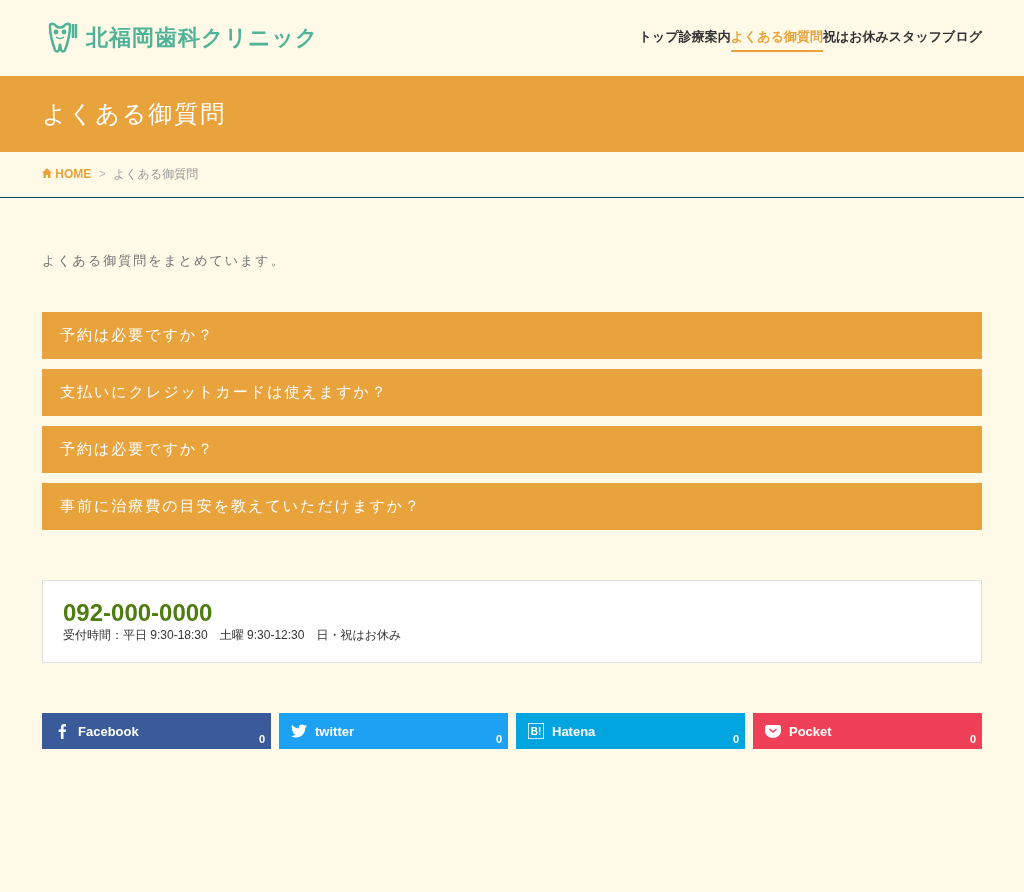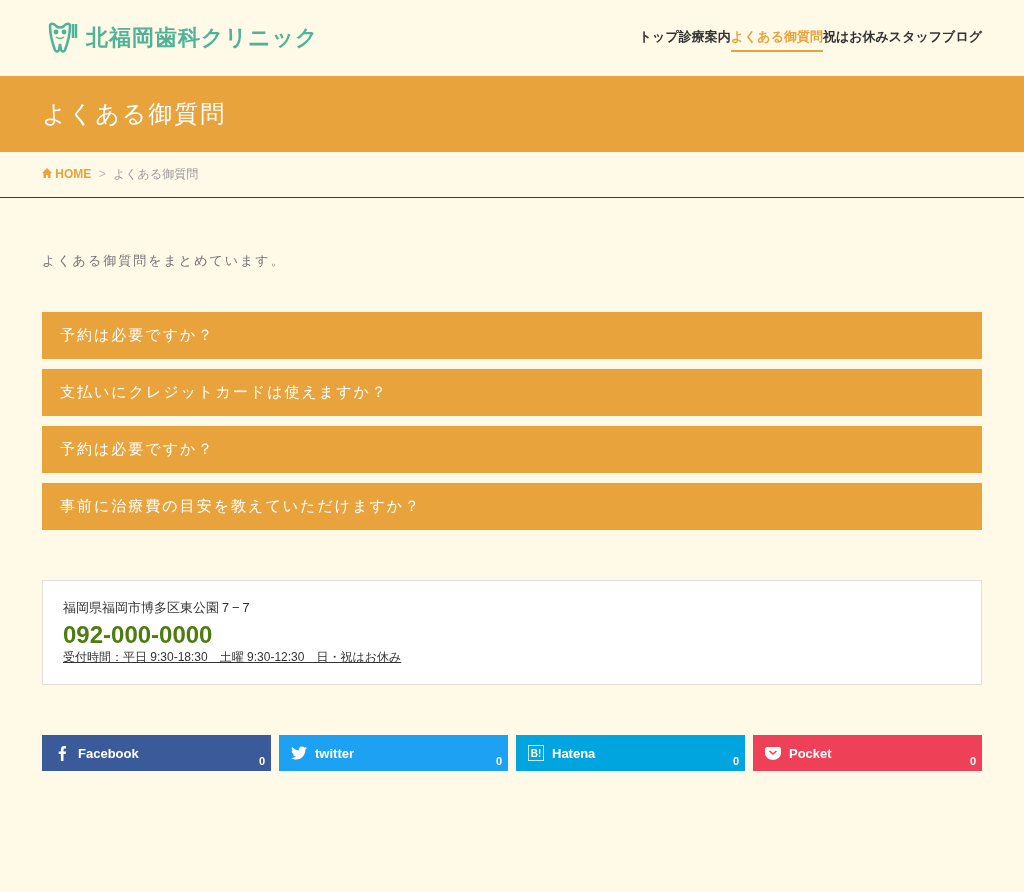--- a/index.html
+++ b/index.html
@@ -116,21 +116,20 @@
   margin-bottom: 4px;
 }
 .contact-phone {
   color: #4d7c0f;
   font-size: 24px;
   font-weight: bold;
 }
 .contact-hours {
   font-size: 12px;
   color: #333;
-  text-decoration: underline;
 }
 .social-row {
   display: flex;
   gap: 8px;
 }
 .social-btn {
   flex: 1;
   color: #fff;
   padding: 10px 12px;
   font-size: 13px;
@@ -211,21 +210,20 @@
   </div>
 
   <div>
     <div class="accordion-item">予約は必要ですか？</div>
     <div class="accordion-item">支払いにクレジットカードは使えますか？</div>
     <div class="accordion-item">予約は必要ですか？</div>
     <div class="accordion-item">事前に治療費の目安を教えていただけますか？</div>
   </div>
 
   <div class="contact-box">
-    <div class="contact-address">福岡県福岡市博多区東公園７−７</div>
     <div class="contact-phone">092-000-0000</div>
     <div class="contact-hours">受付時間：平日 9:30-18:30　土曜 9:30-12:30　日・祝はお休み</div>
   </div>
 
   <div class="social-row">
     <div class="social-btn fb">
       <span class="social-icon">
         <svg viewBox="0 0 16 16" fill="#fff">
             <path d="M9.5 16V9h2.2l.3-2.6H9.5V4.8c0-.7.2-1.2 1.2-1.2h1.3V1.2C11.8 1.1 11 1 10.1 1 8.2 1 6.9 2.2 6.9 4.4v2H4.7V9h2.2v7h2.6z"></path>
           </svg>

